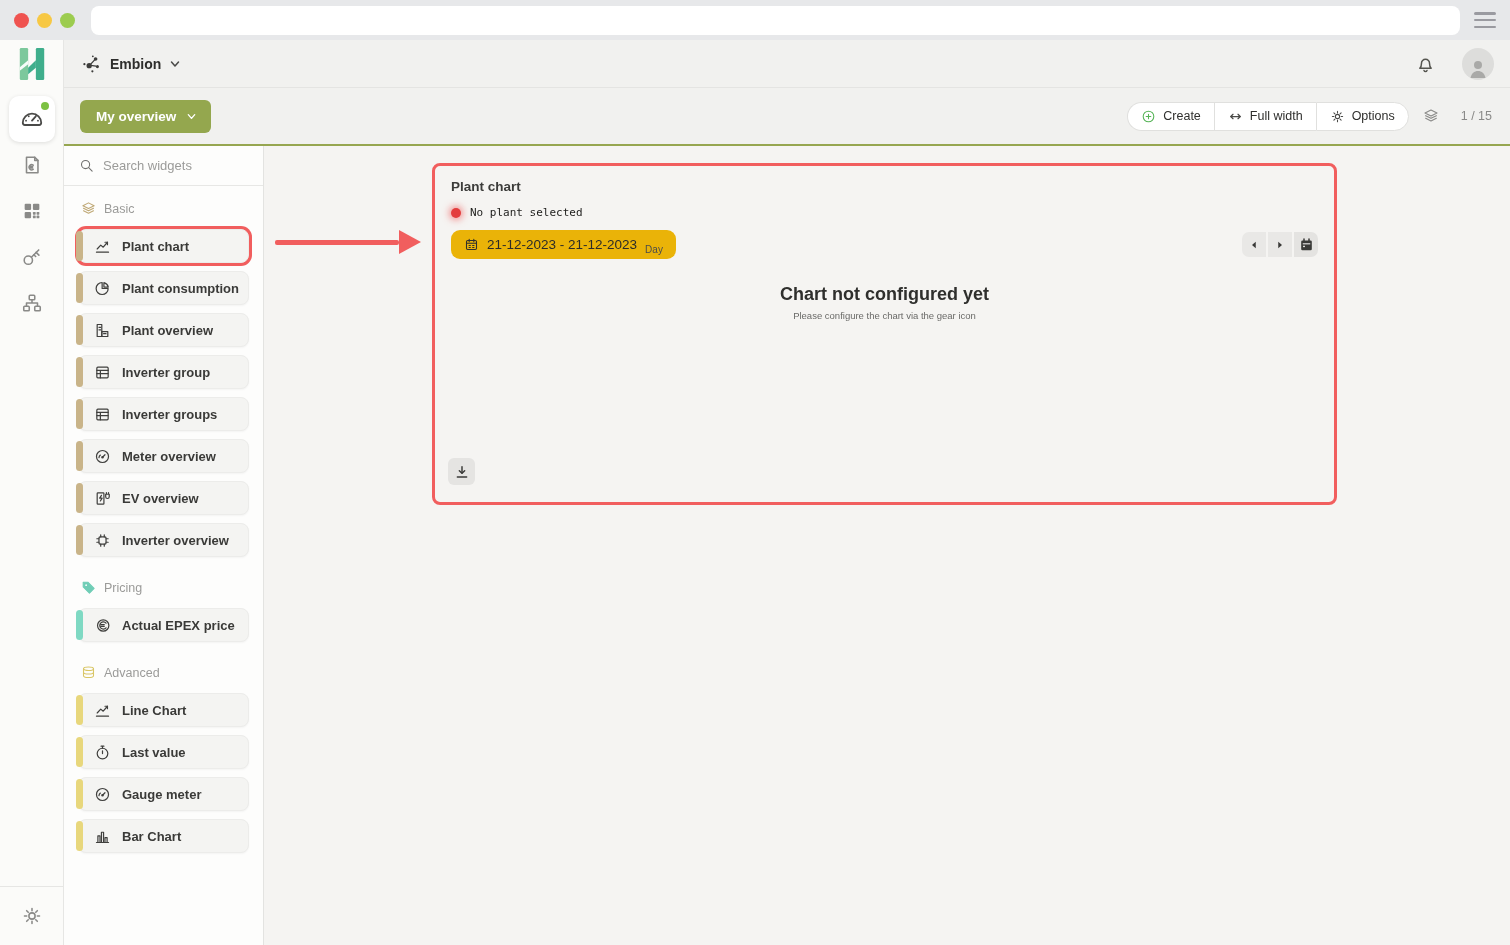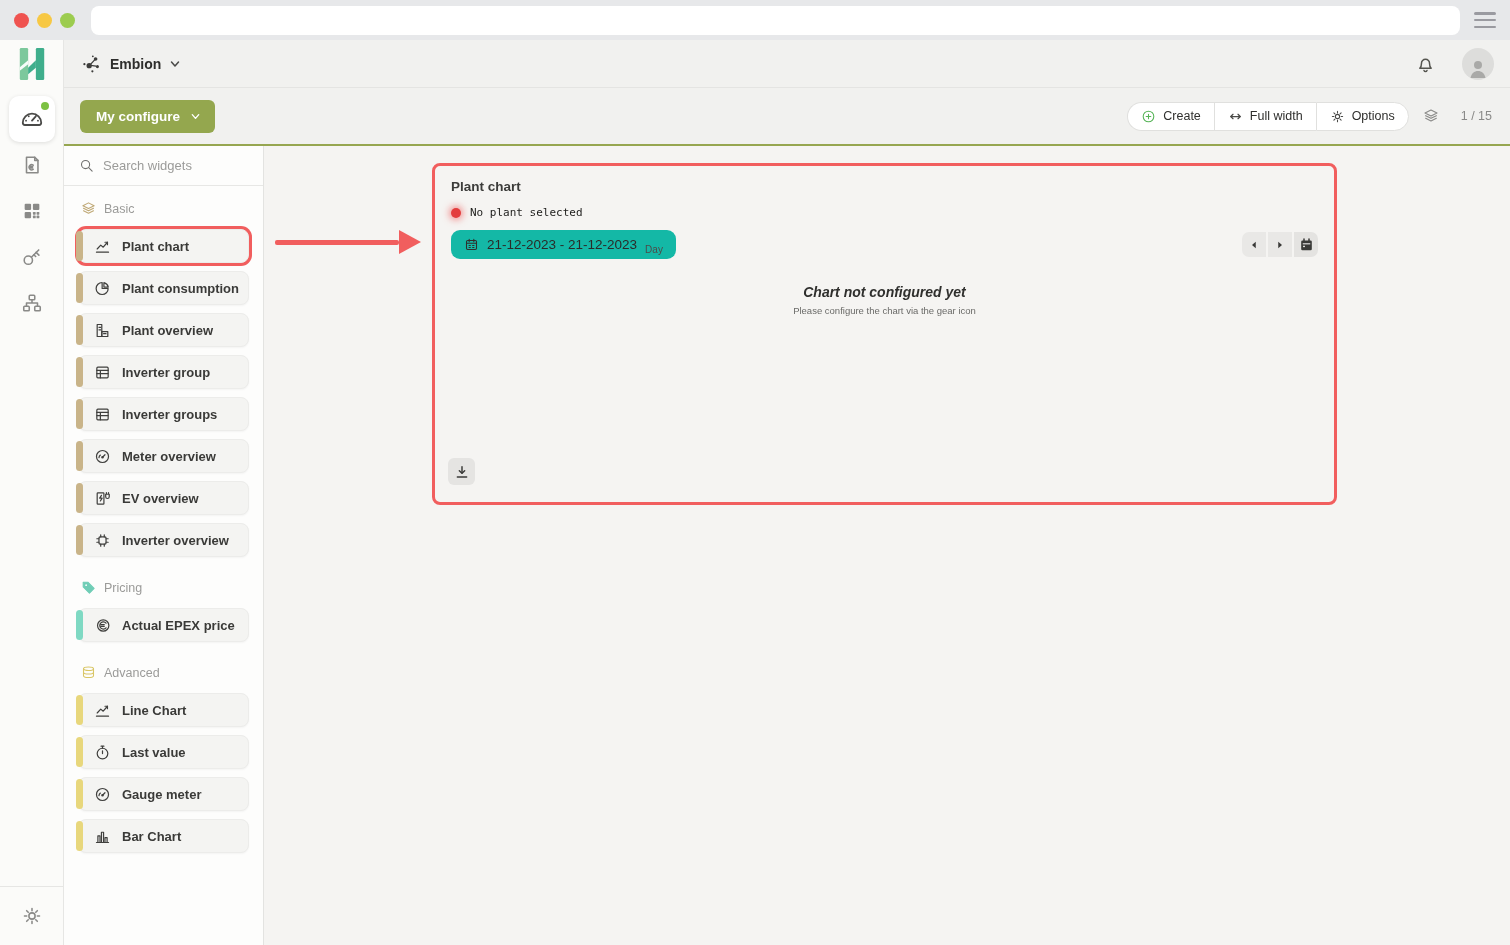--- a/index.html
+++ b/index.html
@@ -80,32 +80,32 @@
   .annot-arrow .shaft { position:absolute; left:0; top:10px; width:124px; height:5px; background:#f15e5e; border-radius:2px; }
   .annot-arrow .head { position:absolute; right:0; top:0; width:0; height:0; border-top:12px solid transparent; border-bottom:12px solid transparent; border-left:22px solid #f15e5e; }
 
   
   .card { position:absolute; left:168px; top:17px; width:905px; height:342px; border:3px solid #f15e5e; border-radius:8px; padding:13px 16px; }
   .card-title { font-size:13.5px; font-weight:bold; color:#3c3c3a; }
   .status-row { margin-top:12px; display:flex; align-items:center; gap:9px; }
   .status-dot { width:10px; height:10px; border-radius:50%; background:#e33d3d; box-shadow:0 0 7px 2px rgba(238,68,68,.55); }
   .status-text { font-family:"DejaVu Sans Mono", monospace; font-size:11px; color:#1d1d1b; }
   .controls-row { margin-top:11px; display:flex; align-items:center; justify-content:space-between; }
-  .date-pill { display:flex; align-items:center; gap:8px; background:#14b8a6; border-radius:9px; height:29px; padding:0 13px; cursor:pointer; }
+  .date-pill { display:flex; align-items:center; gap:8px; background:#eab308; border-radius:9px; height:29px; padding:0 13px; cursor:pointer; }
   .date-pill .icon { width:15px; height:15px; color:#2f2f2d; }
   .date-text { font-size:13.5px; color:#2b2b29; }
   .date-period { font-size:10px; color:#4c4c4a; align-self:flex-end; margin-bottom:4px; }
   .nav-group { display:flex; gap:2px; }
   .nav-btn { width:24px; height:25px; background:#e9e8e6; border:none; display:flex; align-items:center; justify-content:center; color:#3a3a38; cursor:pointer; }
   .nav-btn:first-child { border-radius:7px 0 0 7px; }
   .nav-btn:last-child { border-radius:0 7px 7px 0; background:#e4e3e1; }
   .nav-btn .icon { width:12px; height:12px; }
   .nav-btn .icon.cal { width:15px; height:15px; }
   .empty-msg { position:absolute; left:0; right:0; top:118px; text-align:center; }
-  .empty-title { font-size:14px; font-weight:bold; color:#2f2f2d;font-style:italic; }
+  .empty-title { font-size:18px; font-weight:bold; color:#2f2f2d; }
   .empty-sub { margin-top:5px; font-size:9.5px; color:#6a6a68; }
   .download-btn { position:absolute; left:13px; bottom:17px; width:27px; height:27px; background:#e5e4e2; border:none; border-radius:6px; display:flex; align-items:center; justify-content:center; color:#3a3a38; cursor:pointer; }
   .download-btn .icon { width:16px; height:16px; }
 </style>
 </head>
 <body>
 
 <div class="browser-bar">
   <div class="lights">
     <span class="light" style="background:#ef5350"></span>
@@ -236,21 +236,21 @@
                 <circle cx="12" cy="9" r="4"></circle>
                 <path d="M4.5 22c.8-4.6 3.9-7 7.5-7s6.7 2.4 7.5 7z"></path>
               </svg>
             </span>
         </div>
       </div>
     </div>
 
     <div class="toolbar">
       <button class="dash-btn">
-        <span>My configure</span>
+        <span>My overview</span>
         <span class="icon chev">
             <svg viewBox="0 0 24 24" fill="none" stroke="currentColor" stroke-width="3" stroke-linecap="round" stroke-linejoin="round">
               <path d="m5 8 7 8 7-8"></path>
             </svg>
           </span>
       </button>
       <div class="toolbar-right">
         <div class="btn-group">
           <button class="tb-btn">
             <span class="icon green">

